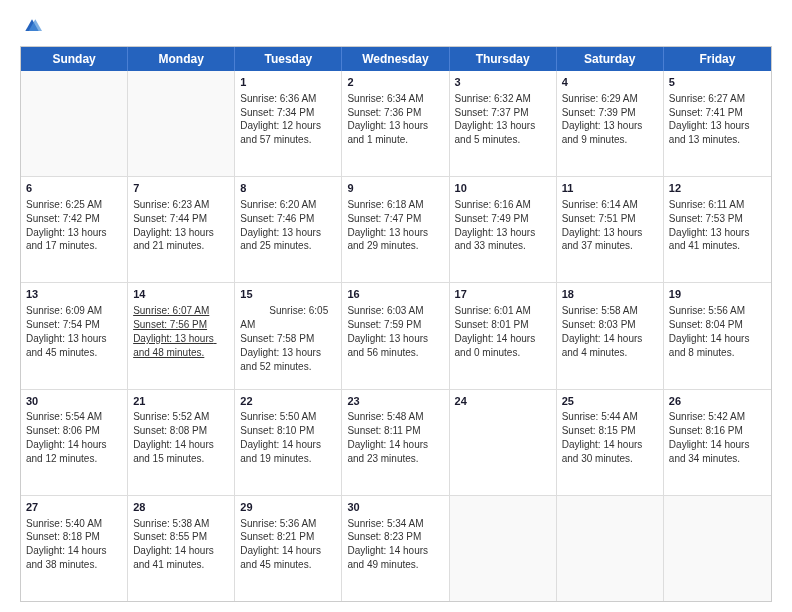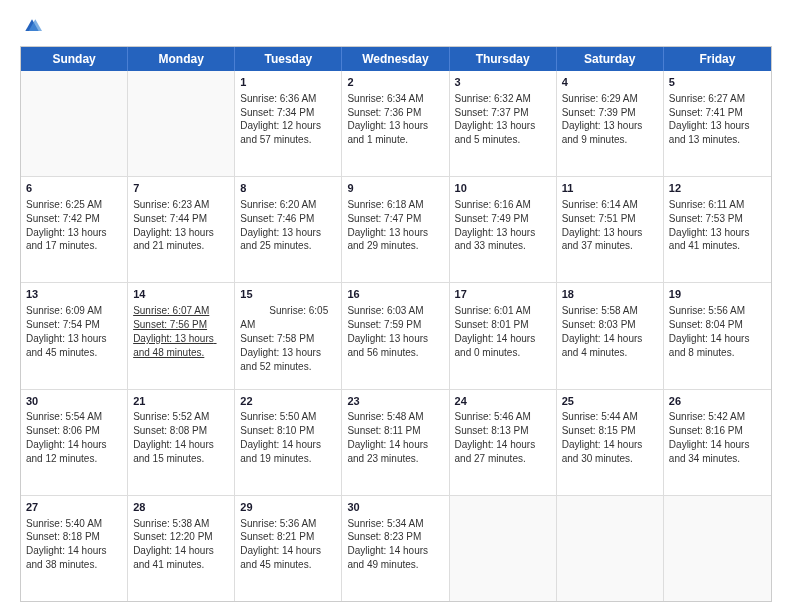--- a/index.html
+++ b/index.html
@@ -227,36 +227,34 @@
 Daylight: 14 hours and 12 minutes.</span></div>
           <div class="cal-cell"><span class="day-number">21</span><span class="cell-text" style="white-space: pre-wrap;">Sunrise: 5:52 AM
 Sunset: 8:08 PM
 Daylight: 14 hours and 15 minutes.</span></div>
           <div class="cal-cell"><span class="day-number">22</span><span class="cell-text" style="white-space: pre-wrap;">Sunrise: 5:50 AM
 Sunset: 8:10 PM
 Daylight: 14 hours and 19 minutes.</span></div>
           <div class="cal-cell"><span class="day-number">23</span><span class="cell-text" style="white-space: pre-wrap;">Sunrise: 5:48 AM
 Sunset: 8:11 PM
 Daylight: 14 hours and 23 minutes.</span></div>
-          <div class="cal-cell"><span class="day-number">24</span><span class="cell-text" style="white-space: pre-wrap;">Sunrise: 5:46 AM
-Sunset: 8:13 PM
-Daylight: 14 hours and 27 minutes.</span></div>
+          <div class="cal-cell"><span class="day-number">24</span></div>
           <div class="cal-cell"><span class="day-number">25</span><span class="cell-text" style="white-space: pre-wrap;">Sunrise: 5:44 AM
 Sunset: 8:15 PM
 Daylight: 14 hours and 30 minutes.</span></div>
           <div class="cal-cell"><span class="day-number">26</span><span class="cell-text" style="white-space: pre-wrap;">Sunrise: 5:42 AM
 Sunset: 8:16 PM
 Daylight: 14 hours and 34 minutes.</span></div>
         </div>
         <div class="cal-row">
           <div class="cal-cell"><span class="day-number">27</span><span class="cell-text" style="white-space: pre-wrap;">Sunrise: 5:40 AM
 Sunset: 8:18 PM
 Daylight: 14 hours and 38 minutes.</span></div>
           <div class="cal-cell"><span class="day-number">28</span><span class="cell-text" style="white-space: pre-wrap;">Sunrise: 5:38 AM
-Sunset: 12:20 PM
+Sunset: 8:55 PM
 Daylight: 14 hours and 41 minutes.</span></div>
           <div class="cal-cell"><span class="day-number">29</span><span class="cell-text" style="white-space: pre-wrap;">Sunrise: 5:36 AM
 Sunset: 8:21 PM
 Daylight: 14 hours and 45 minutes.</span></div>
           <div class="cal-cell"><span class="day-number">30</span><span class="cell-text" style="white-space: pre-wrap;">Sunrise: 5:34 AM
 Sunset: 8:23 PM
 Daylight: 14 hours and 49 minutes.</span></div>
           <div class="cal-cell empty"></div>
           <div class="cal-cell empty"></div>
           <div class="cal-cell empty"></div>

